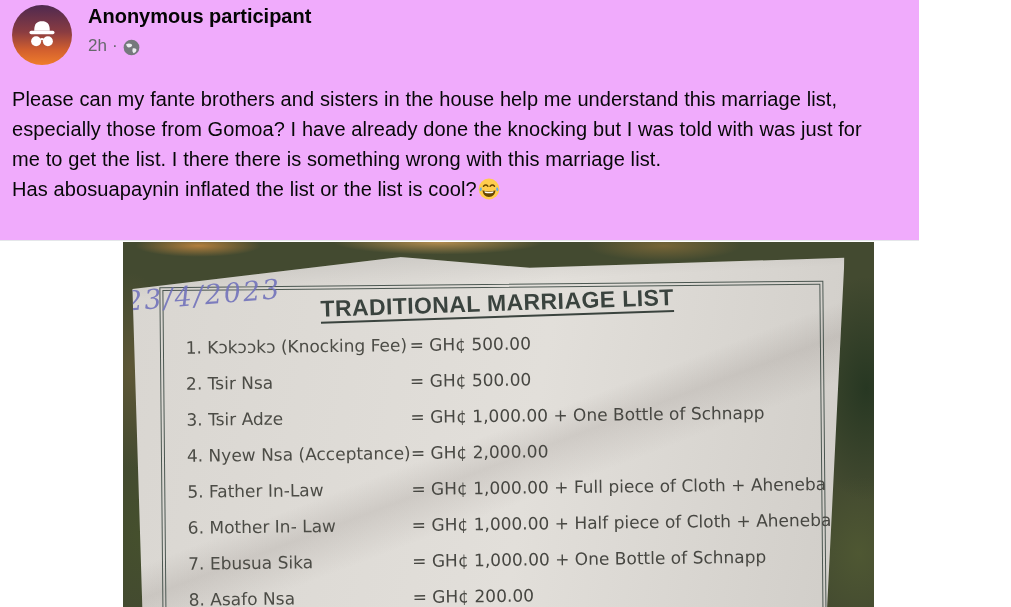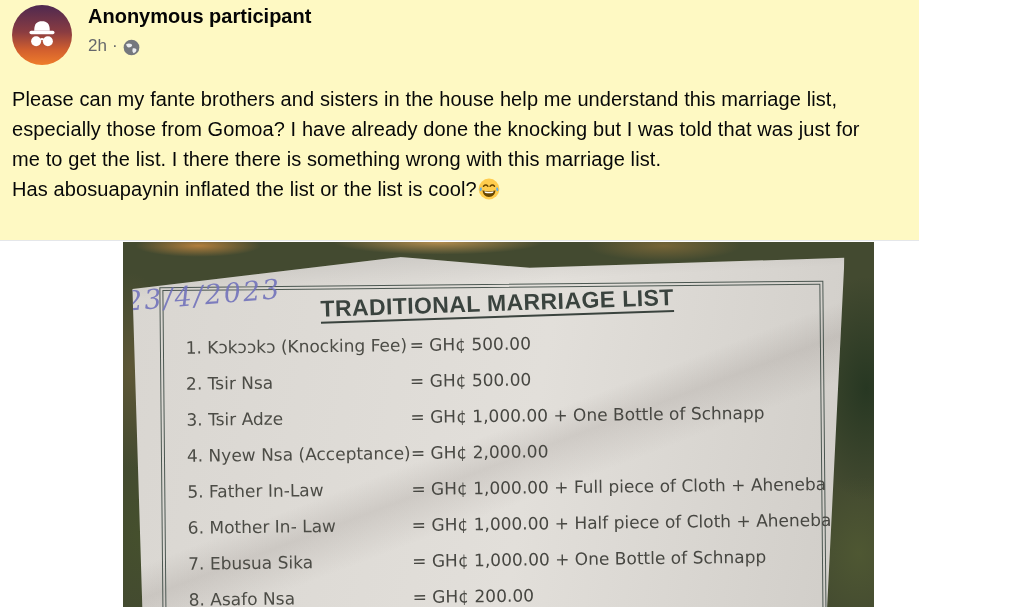--- a/index.html
+++ b/index.html
@@ -1,19 +1,19 @@
 <!DOCTYPE html>
 <html><head>
 <meta charset="utf-8">
 <style>
   * { margin:0; padding:0; box-sizing:border-box; }
   html,body { background:#fff; }
   .stage {
     position:relative; width:919px; height:607px; overflow:hidden;
-    background:#fef9c3; font-family:"Liberation Sans", sans-serif;
+    background:#f0abfc; font-family:"Liberation Sans", sans-serif;
   }
   .card-right-border {
     position:absolute; left:1008px; top:0; width:1px; height:607px;
     background:#e2e4e8;
   }
   
   .avatar {
     position:absolute; left:12px; top:5px; width:60px; height:60px;
     border-radius:50%; cursor:pointer;
     background:linear-gradient(180deg,#4e2950 0%, #8a3c41 45%, #d25f2e 75%, #ef7d2b 100%);
@@ -121,21 +121,21 @@
     </span>
   </div>
   <div class="menu-btn">
     <i></i>
       <i></i>
       <i></i>
   </div>
 
   <div class="post-body">
     <div class="post-line">Please can my fante brothers and sisters in the house help me understand this marriage list,</div>
-    <div class="post-line">especially those from Gomoa? I have already done the knocking but I was told that was just for</div>
+    <div class="post-line">especially those from Gomoa? I have already done the knocking but I was told with was just for</div>
     <div class="post-line">me to get the list. I there there is something wrong with this marriage list.</div>
     <div class="post-line"><span>Has abosuapaynin inflated the list or the list is cool?</span><span class="emoji"><svg width="22" height="22" viewBox="0 0 36 36">
       <circle cx="18" cy="18" r="17" fill="#ffcc4d"></circle>
       <path d="M18 22 c-6.5 0 -10.5 -1.8 -10.5 -2.4 c0 6.5 4.3 11.4 10.5 11.4 s10.5 -4.9 10.5 -11.4 c0 .6 -4 2.4 -10.5 2.4 z" fill="#664500"></path>
       <path d="M10.5 21.5 q7.5 2.6 15 0 l-.8 2.6 q-6.7 2 -13.4 0 z" fill="#ffffff"></path>
       <path d="M9 13.5 q3.8 -4 7.2 0" stroke="#664500" stroke-width="2.4" fill="none" stroke-linecap="round"></path>
       <path d="M19.8 13.5 q3.8 -4 7.2 0" stroke="#664500" stroke-width="2.4" fill="none" stroke-linecap="round"></path>
       <path d="M4.5 15 q-3.5 4.5 -.6 6.8 q3.4 -1.6 1.8 -6.4 z" fill="#5dadec"></path>
       <path d="M31.5 15 q3.5 4.5 .6 6.8 q-3.4 -1.6 -1.8 -6.4 z" fill="#5dadec"></path>
     </svg></span></div>

